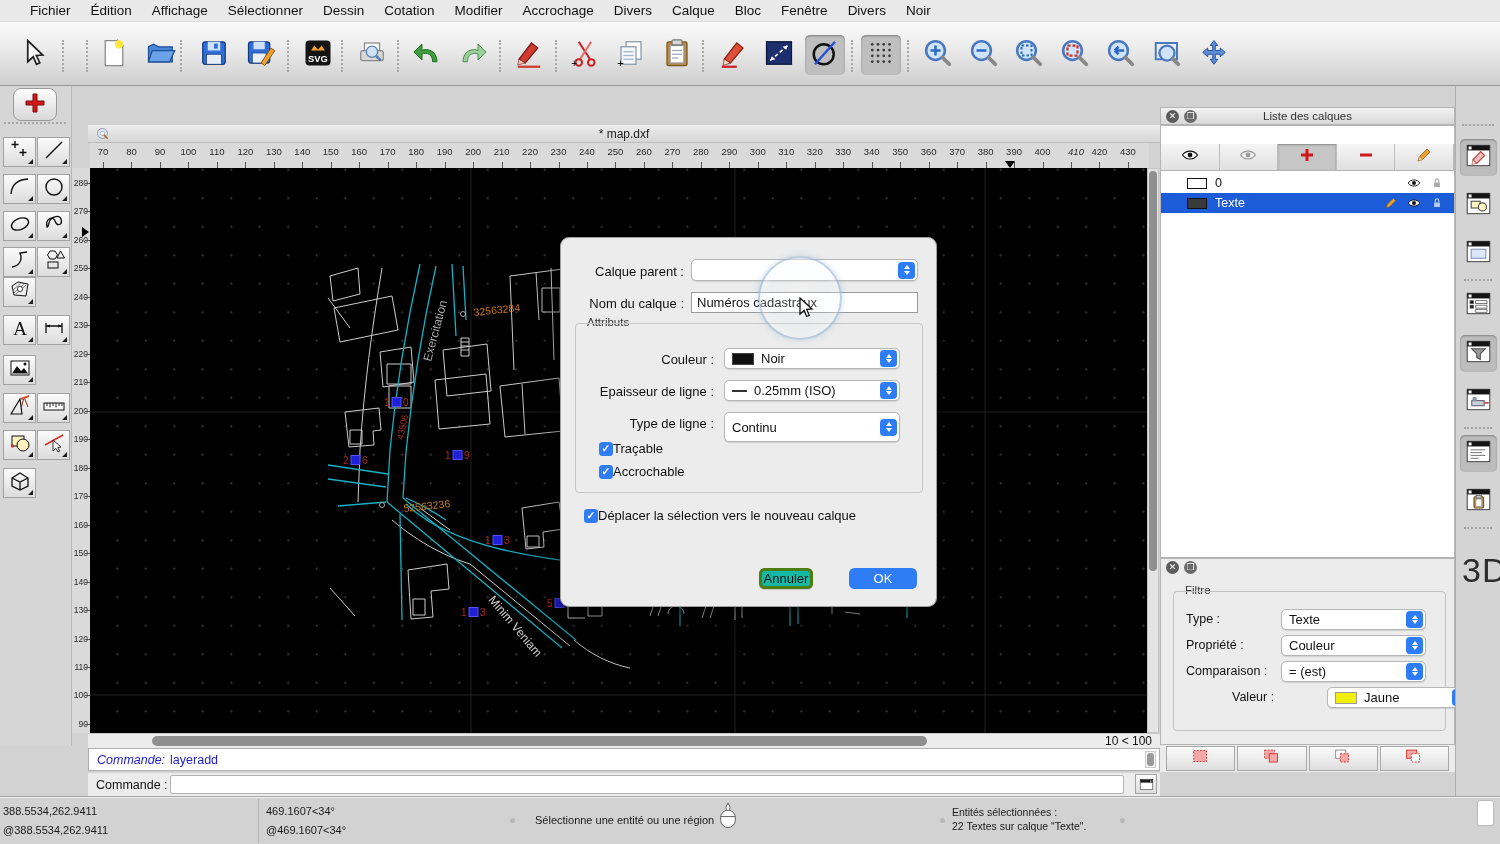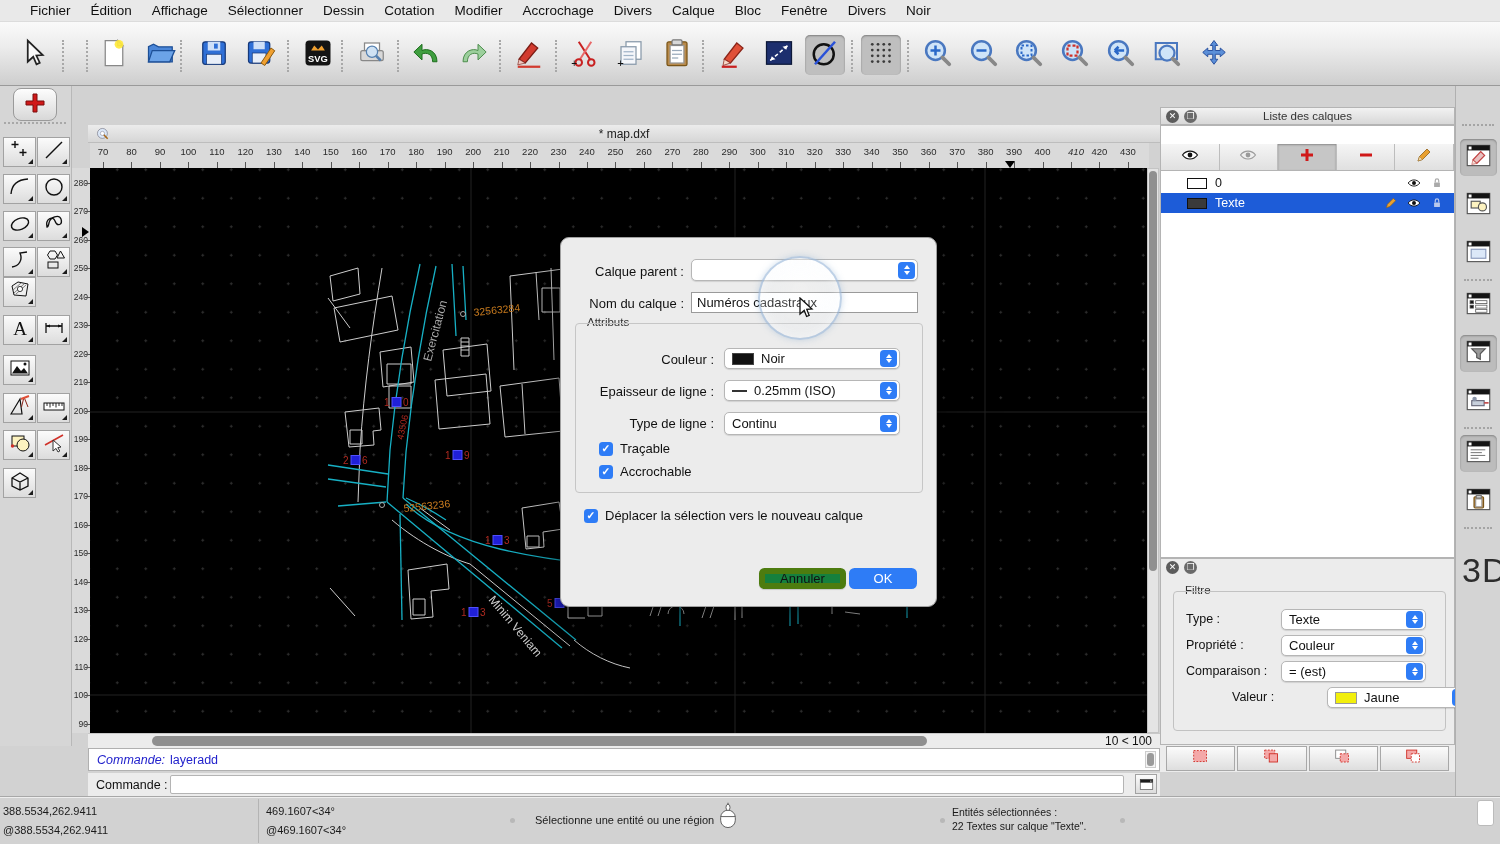--- a/index.html
+++ b/index.html
@@ -117,25 +117,25 @@
            padding:0 2px 0 7px; font-size:13px; box-shadow:0 1px 1px rgba(0,0,0,0.12); color:#111; }
   .stepper { margin-left:auto; width:17px; height:17px; min-width:17px; background:#2e7cf6; border-radius:4px; display:flex; flex-direction:column; align-items:center; justify-content:center; gap:1.5px; }
   .stepper i { width:0; height:0; border-left:3.5px solid transparent; border-right:3.5px solid transparent; }
   .stepper .up { border-bottom:4px solid #fff; }
   .stepper .dn { border-top:4px solid #fff; }
   .cswatch { width:22px; height:12px; background:#111; border:1px solid #444; margin-right:7px; }
   .lwsample { width:15px; height:2px; background:#333; margin-right:7px; }
   #dlg-name-input { position:absolute; background:#fff; border:1px solid #9a9a9a; font-size:13px; padding:0 5px; font-family:"Liberation Sans",sans-serif; color:#111; }
   #attr-group { position:absolute; left:14px; top:85px; width:348px; height:170px; border:1px solid #c6c6c6; border-radius:4px; }
   #attr-label { position:absolute; left:22px; top:78px; font-size:11.5px; color:#333; background:#ececec; padding:0 4px; }
-  .cbrow { position:absolute; display:flex; align-items:center; gap:7px; font-size:13px; }
+  .cbrow { position:absolute; display:flex; align-items:center; gap:0; font-size:13px; }
   .cb { width:14px; height:14px; min-width:14px; background:#2e7cf6; border-radius:3.5px; color:#fff; display:inline-flex; align-items:center; justify-content:center; }
   .cb::after { content:'✓'; font-size:10.5px; font-weight:bold; line-height:1; }
   .dbtnx { position:absolute; height:21px; border-radius:5.5px; font-size:13px; display:flex; align-items:center; justify-content:center; }
-  #btn-cancel { left:198px; top:330px; width:87px; background:#15803d; border:6px solid #4d7c0f; box-shadow:0 1px 1px rgba(0,0,0,0.15); color:#111; }
+  #btn-cancel { left:198px; top:330px; width:54px; background:#14b8a6; border:3px solid #4d7c0f; box-shadow:0 1px 1px rgba(0,0,0,0.15); color:#111; }
   #btn-ok { left:288px; top:330px; width:68px; background:#2e7cf6; color:#fff; }
 
   
   #loupe { position:absolute; left:758px; top:256px; width:84px; height:84px; border-radius:50%; z-index:20;
            border:2px solid rgba(150,180,215,0.6); box-shadow:inset 0 0 14px rgba(255,255,255,0.55), 0 0 6px rgba(120,160,200,0.35);
            background:radial-gradient(circle at 50% 40%, rgba(255,255,255,0.22), rgba(190,215,240,0.08)); }
   #cursor { position:absolute; left:797px; top:297px; width:18px; height:22px; z-index:21; }
 
   .white-grip { position:absolute; left:1477px; top:800px; width:17px; height:26px; background:#fff; border:1px solid #bbb; border-radius:3px; }
 </style>
@@ -1011,21 +1011,21 @@
   <div class="dlbl" style="left:33px; top:146px; width:120px;">Epaisseur de ligne :</div>
   <div class="combo" style="left:163px; top:142px; width:176px; height:21px;">
     <span class="lwsample"></span>
     <span>0.25mm (ISO)</span>
     <span class="stepper">
           <i class="up"></i>
           <i class="dn"></i>
         </span>
   </div>
   <div class="dlbl" style="left:33px; top:178px; width:120px;">Type de ligne :</div>
-  <div class="combo" style="left:163px; top:174px; width:176px; height:23px;">
+  <div class="combo" style="left:163px; top:174px; width:176px; height:30px;">
     <span>Continu</span>
     <span class="stepper">
           <i class="up"></i>
           <i class="dn"></i>
         </span>
   </div>
   <div class="cbrow" style="left:38px; top:203px;">
     <span class="cb"></span>
     <span>Traçable</span>
   </div>

